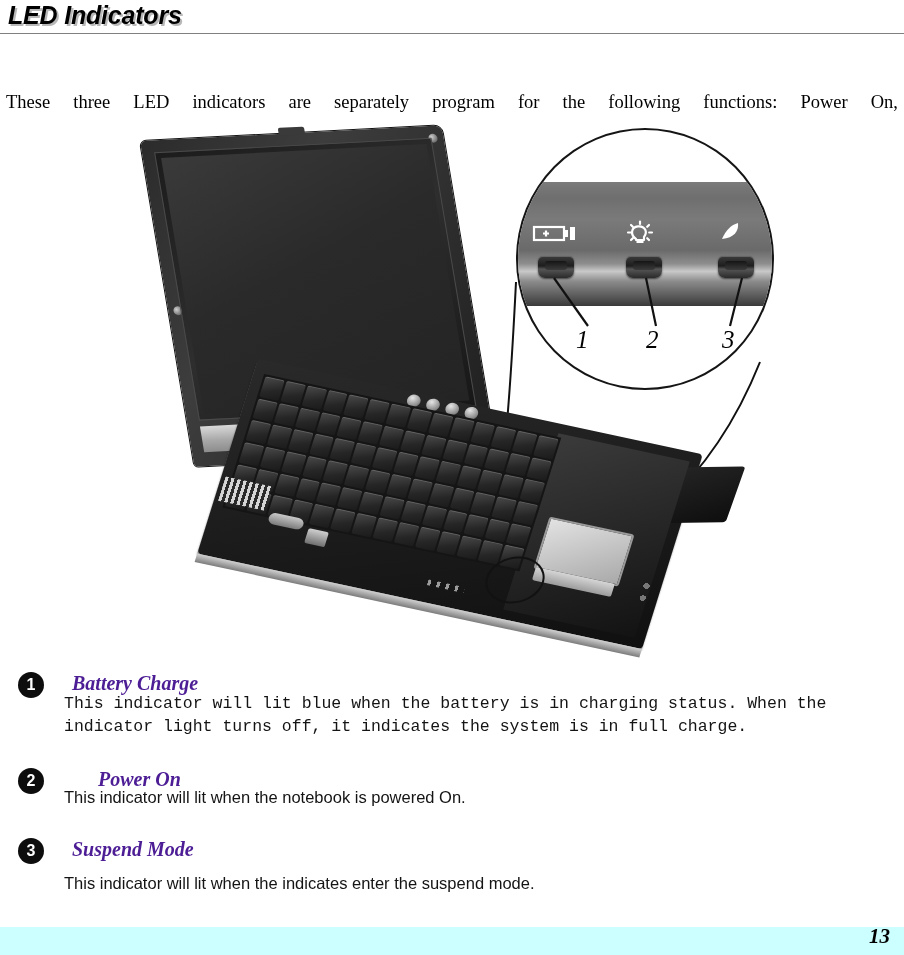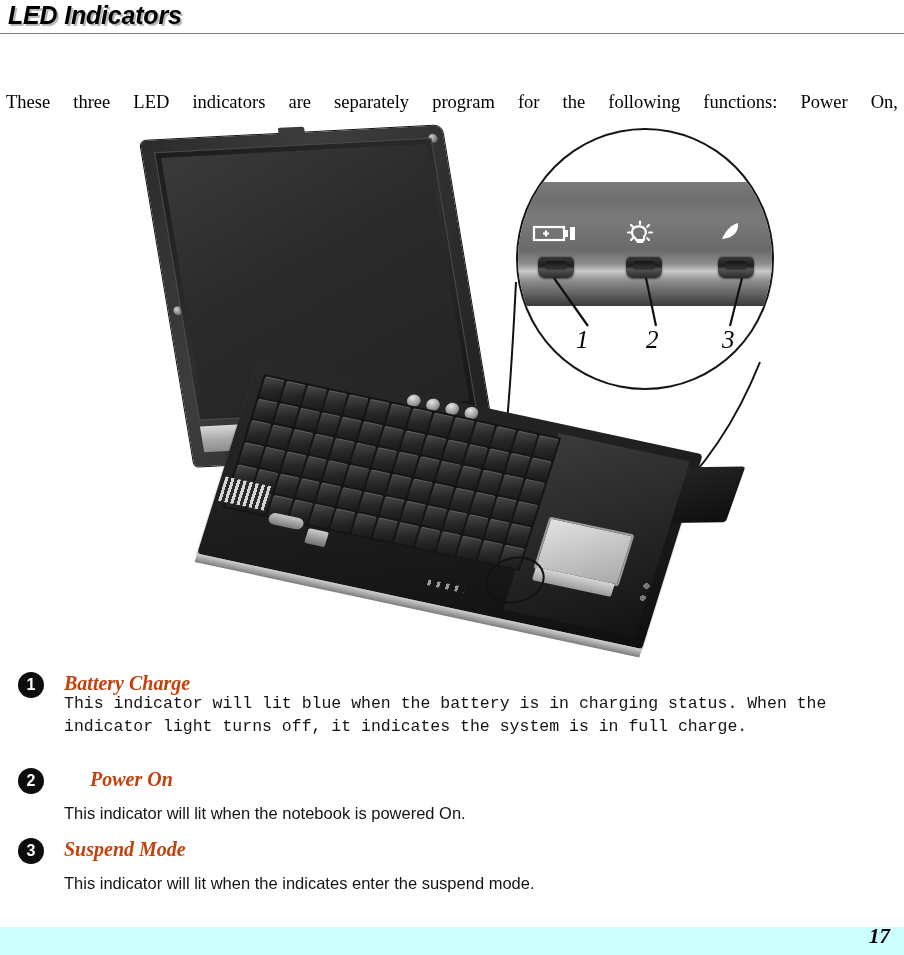--- a/index.html
+++ b/index.html
@@ -389,44 +389,44 @@
     background: #0d0d0d;
     color: #ffffff;
     font-family: "Liberation Sans", sans-serif;
     font-weight: bold;
     font-size: 16px;
     line-height: 26px;
     text-align: center;
   }
   .item-title {
     position: absolute;
-    left: 64px;
+    left: 72px;
     font-family: "Liberation Serif", serif;
     font-weight: bold;
     font-style: italic;
     font-size: 20px;
-    color: #c2410c;
+    color: #4c1d95;
     white-space: nowrap;
   }
   .item-body {
     position: absolute;
     left: 64px;
     width: 810px;
     font-family: "Liberation Sans", sans-serif;
     font-size: 16.5px;
     line-height: 23px;
     color: #141414;
   }
 
   .i1-bullet { top: 8px; }
   .i1-title  { top: 8px; }
   .i1-body   { top: 28px; font-family: Liberation Mono, monospace; }
   .i2-bullet { top: 104px; }
   .i2-title  { top: 104px; margin-left: 26px; }
-  .i2-body   { top: 138px; }
+  .i2-body   { top: 122px; }
   .i3-bullet { top: 174px; }
   .i3-title  { top: 174px; text-align: center; }
   .i3-body   { top: 208px; }
 
   
   .footer-band {
     position: absolute;
     left: 0;
     top: 927px;
     width: 904px;
@@ -648,13 +648,13 @@
   </div>
 
   <div class="item">
     <div class="bullet i3-bullet">3</div>
     <div class="item-title i3-title">Suspend Mode</div>
     <div class="item-body i3-body">This indicator will lit when the indicates enter the suspend mode.</div>
   </div>
 </div>
 
 <div class="footer-band"></div>
-<div class="page-number">17</div>
+<div class="page-number">13</div>
 
 </body></html>

